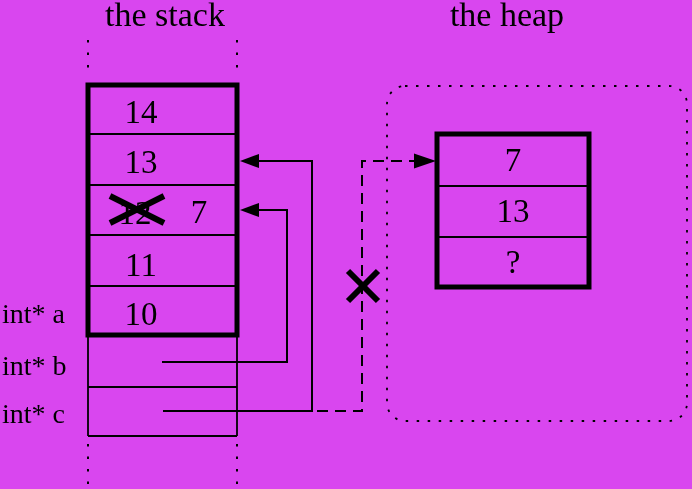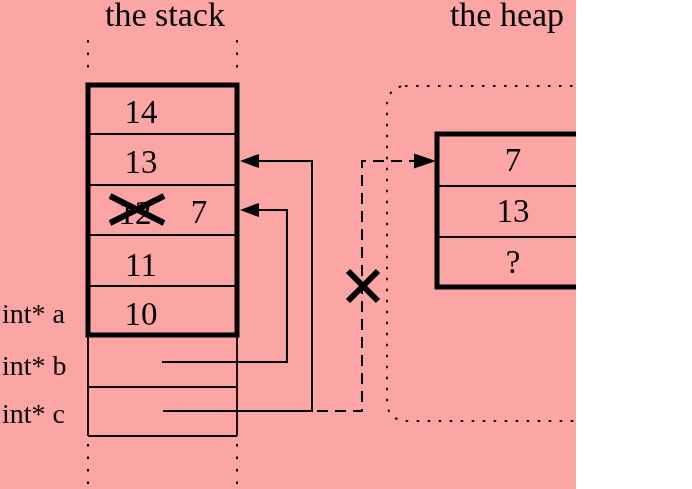--- a/index.html
+++ b/index.html
@@ -2,23 +2,23 @@
 <html><head>
 <meta charset="utf-8">
 <style>
   html, body {
     margin: 0;
     padding: 0;
     background: #ffffff;
   }
   .canvas {
     position: relative;
-    width: 576px;
+    width: 692px;
     height: 489px;
-    background: #fca5a5;
+    background: #d946ef;
     font-family: "Liberation Serif", serif;
     overflow: hidden;
   }
   svg {
     display: block;
   }
   svg text {
     fill: #000000;
     font-family: "Liberation Serif", serif;
   }

